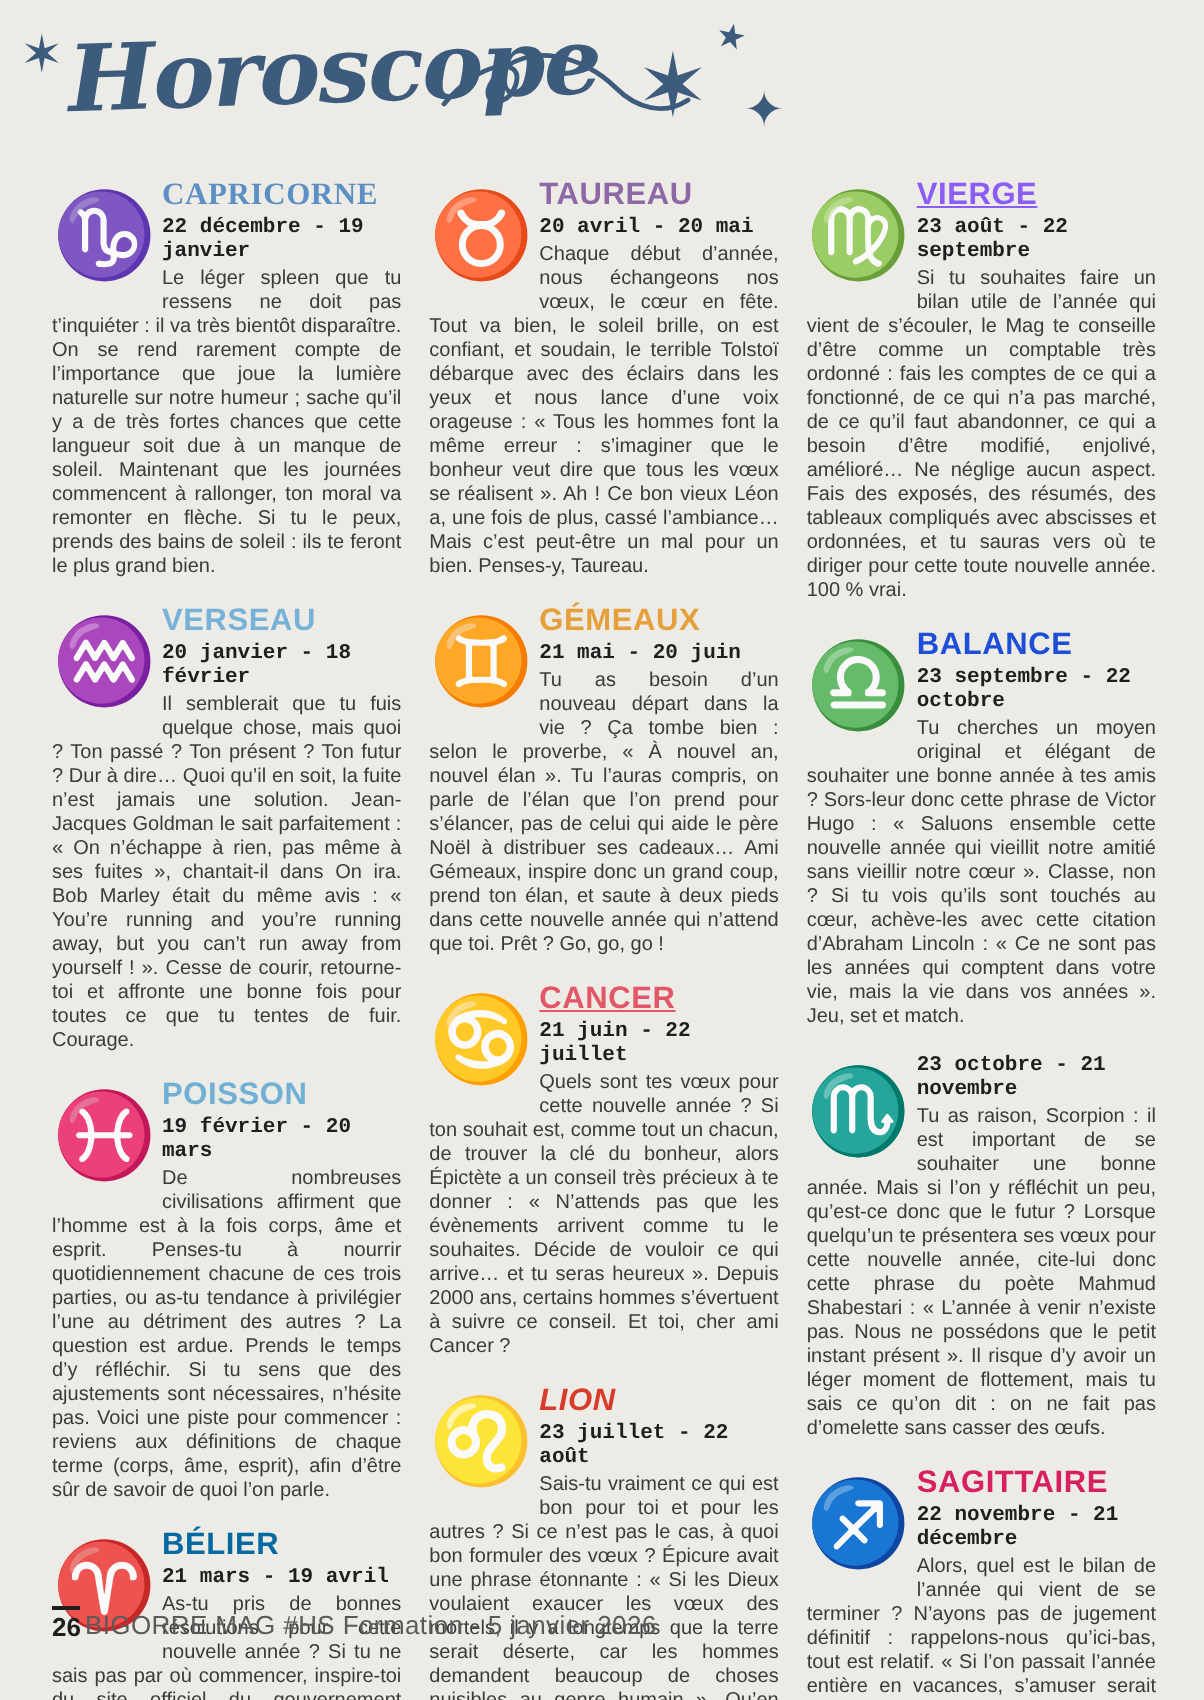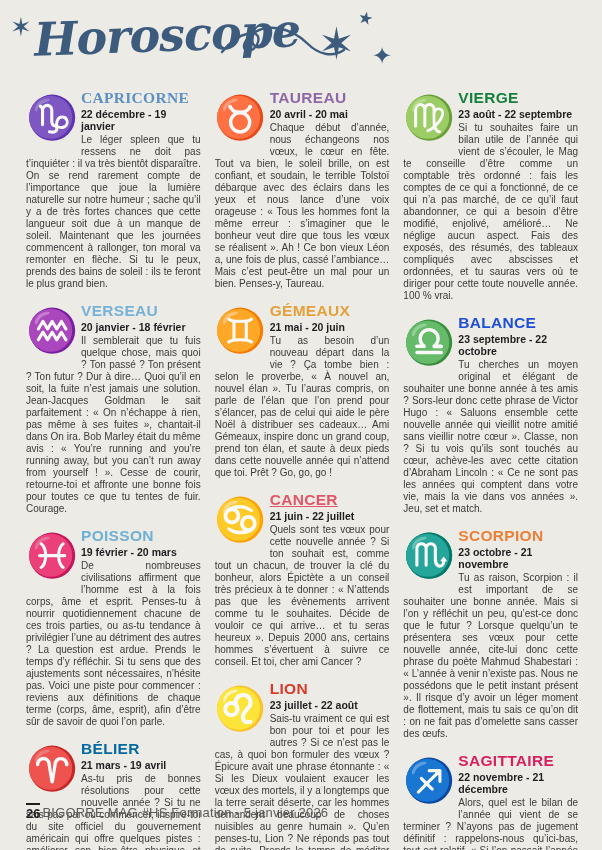--- a/index.html
+++ b/index.html
@@ -50,20 +50,21 @@
   .sign-title{
     margin:0;padding-top:1px;
     font-size:15.5px;font-weight:bold;
     letter-spacing:.3px;
     text-transform:uppercase;
     transform-origin:left;
   }
   .sign-dates{
     font-size:10.5px;font-weight:bold;color:#1e1e1e;
     margin:1px 0 2px 0;
+    font-family:Liberation Mono, monospace;
   }
   .sign-text{
     margin:0;
     font-size:10px;line-height:1.2;
     text-align:justify;
     color:#3a3a3a;
     hyphens:auto;
   }
 
   
@@ -136,42 +137,41 @@
         <p class="sign-text">Tu as besoin d’un nouveau départ dans la vie ? Ça tombe bien : selon le proverbe, « À nouvel an, nouvel élan ». Tu l’auras compris, on parle de l’élan que l’on prend pour s’élancer, pas de celui qui aide le père Noël à distribuer ses cadeaux… Ami Gémeaux, inspire donc un grand coup, prend ton élan, et saute à deux pieds dans cette nouvelle année qui n’attend que toi. Prêt ? Go, go, go !</p>
       </article>
       <article class="sign">
         <div class="sign-icon" style="color: rgb(217, 52, 60);">♋</div>
         <h2 class="sign-title" style="color: rgb(226, 86, 104); text-decoration: underline;">CANCER</h2>
         <div class="sign-dates">21 juin - 22 juillet</div>
         <p class="sign-text">Quels sont tes vœux pour cette nouvelle année ? Si ton souhait est, comme tout un chacun, de trouver la clé du bonheur, alors Épictète a un conseil très précieux à te donner : « N’attends pas que les évènements arrivent comme tu le souhaites. Décide de vouloir ce qui arrive… et tu seras heureux ». Depuis 2000 ans, certains hommes s’évertuent à suivre ce conseil. Et toi, cher ami Cancer ?</p>
       </article>
       <article class="sign">
         <div class="sign-icon" style="color: rgb(217, 59, 43);">♌</div>
-        <h2 class="sign-title" style="color: rgb(217, 59, 43);">LION</h2>
+        <h2 class="sign-title" style="color: rgb(217, 59, 43); font-style: italic;">LION</h2>
         <div class="sign-dates">23 juillet - 22 août</div>
         <p class="sign-text">Sais-tu vraiment ce qui est bon pour toi et pour les autres ? Si ce n’est pas le cas, à quoi bon formuler des vœux ? Épicure avait une phrase étonnante : « Si les Dieux voulaient exaucer les vœux des mortels, il y a longtemps que la terre serait déserte, car les hommes demandent beaucoup de choses nuisibles au genre humain ». Qu’en penses-tu, Lion ? Ne réponds pas tout de suite. Prends le temps de méditer un peu, ça ne pourra pas te faire de mal.</p>
       </article>
     </div>
 
     <div class="col">
       <article class="sign">
         <div class="sign-icon" style="color: rgb(237, 132, 144);">♍</div>
-        <h2 class="sign-title" style="color: #15803d;">VIERGE</h2>
+        <h2 class="sign-title" style="color: #8b5cf6; text-decoration: underline;">VIERGE</h2>
         <div class="sign-dates">23 août - 22 septembre</div>
         <p class="sign-text">Si tu souhaites faire un bilan utile de l’année qui vient de s’écouler, le Mag te conseille d’être comme un comptable très ordonné : fais les comptes de ce qui a fonctionné, de ce qui n’a pas marché, de ce qu’il faut abandonner, ce qui a besoin d’être modifié, enjolivé, amélioré… Ne néglige aucun aspect. Fais des exposés, des résumés, des tableaux compliqués avec abscisses et ordonnées, et tu sauras vers où te diriger pour cette toute nouvelle année. 100 % vrai.</p>
       </article>
       <article class="sign">
         <div class="sign-icon" style="color: rgb(240, 181, 25);">♎</div>
         <h2 class="sign-title" style="color: #1d4ed8;">BALANCE</h2>
         <div class="sign-dates">23 septembre - 22 octobre</div>
         <p class="sign-text">Tu cherches un moyen original et élégant de souhaiter une bonne année à tes amis ? Sors-leur donc cette phrase de Victor Hugo : « Saluons ensemble cette nouvelle année qui vieillit notre amitié sans vieillir notre cœur ». Classe, non ? Si tu vois qu’ils sont touchés au cœur, achève-les avec cette citation d’Abraham Lincoln : « Ce ne sont pas les années qui comptent dans votre vie, mais la vie dans vos années ». Jeu, set et match.</p>
       </article>
       <article class="sign">
         <div class="sign-icon" style="color: rgb(236, 127, 53);">♏</div>
-        <h2 class="sign-title" style="color: rgb(236, 127, 53);">SCORPION</h2>
         <div class="sign-dates">23 octobre - 21 novembre</div>
         <p class="sign-text">Tu as raison, Scorpion : il est important de se souhaiter une bonne année. Mais si l’on y réfléchit un peu, qu’est-ce donc que le futur ? Lorsque quelqu’un te présentera ses vœux pour cette nouvelle année, cite-lui donc cette phrase du poète Mahmud Shabestari : « L’année à venir n’existe pas. Nous ne possédons que le petit instant présent ». Il risque d’y avoir un léger moment de flottement, mais tu sais ce qu’on dit : on ne fait pas d’omelette sans casser des œufs.</p>
       </article>
       <article class="sign">
         <div class="sign-icon" style="color: rgb(214, 32, 95);">♐</div>
         <h2 class="sign-title" style="color: rgb(214, 32, 95);">SAGITTAIRE</h2>
         <div class="sign-dates">22 novembre - 21 décembre</div>
         <p class="sign-text">Alors, quel est le bilan de l’année qui vient de se terminer ? N’ayons pas de jugement définitif : rappelons-nous qu’ici-bas, tout est relatif. « Si l’on passait l’année entière en vacances, s’amuser serait aussi épuisant que travailler », assurait Shakespeare qui, sur ce coup, avait parfaitement raison. Le Mag espère que 2025 fut une année fructueuse pour toi, et que 2026 le sera encore plus. La partie continue ; tu as les cartes en main, donc… à toi de jouer !</p>
       </article>
     </div>

